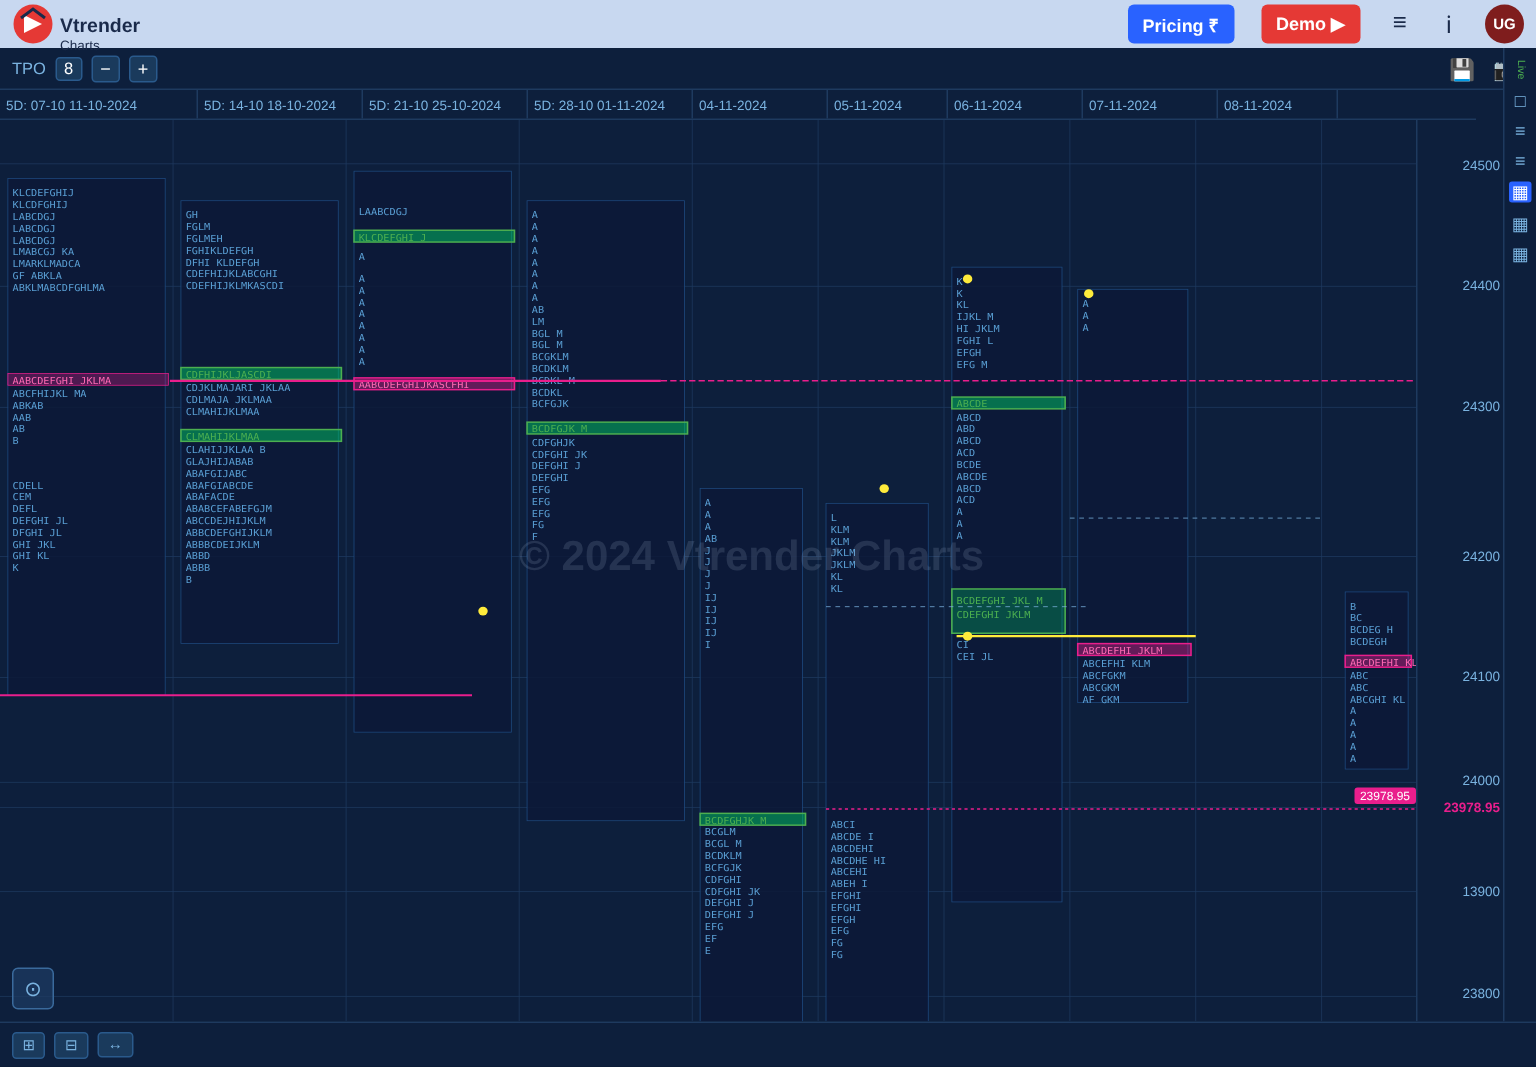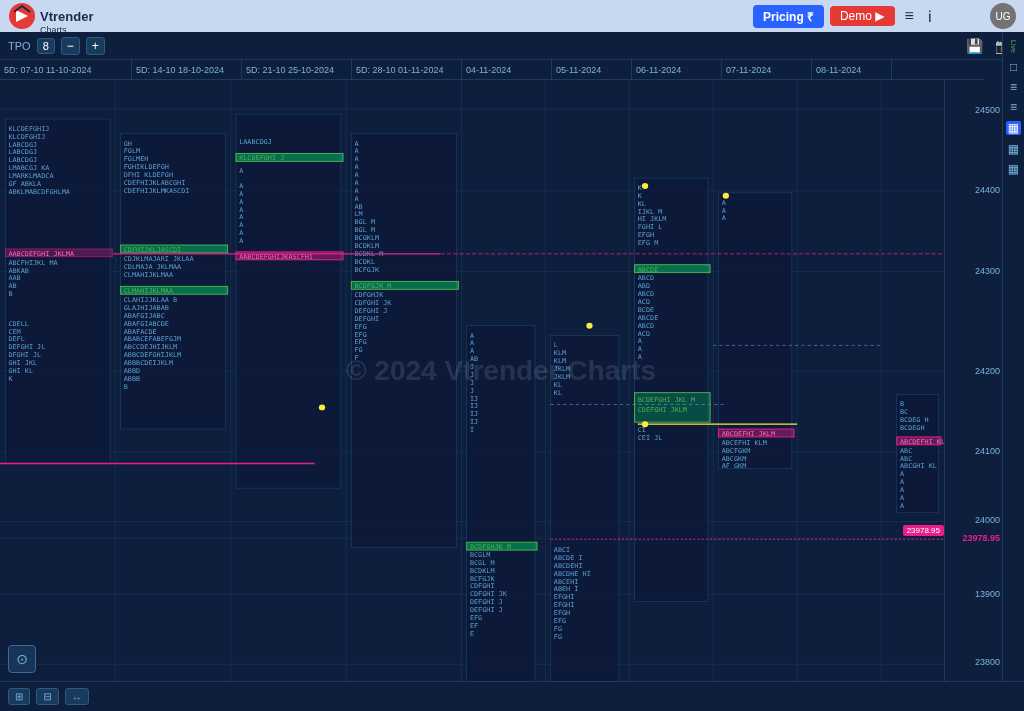--- a/index.html
+++ b/index.html
@@ -44,22 +44,21 @@
       color: #1a2a4a;
       line-height: 1.1;
       margin-top: 13px;
     }
     .logo-sub {
       font-size: 9px;
       color: #1a2a4a;
     }
     #navbar-right {
       display: flex;
-      align-items: center;
-      gap: 6px;
+      gap: 18px;
     }
     .btn-pricing {
       background: #2962ff;
       color: white;
       border: none;
       border-radius: 4px;
       padding: 3px 10px;
       font-size: 12px;
       font-weight: bold;
       cursor: pointer;
@@ -67,47 +66,46 @@
       align-items: center;
       gap: 3px;
     }
     .btn-demo {
       background: #e53935;
       color: white;
       border: none;
       border-radius: 4px;
       padding: 3px 10px;
       font-size: 12px;
-      font-weight: normal;
+      font-weight: bold;
       cursor: pointer;
       display: flex;
       align-items: center;
       gap: 3px;
     }
     .nav-icon-btn {
       background: none;
       border: none;
       cursor: pointer;
       color: #1a2a4a;
       font-size: 16px;
       padding: 2px 4px;
     }
     .user-avatar {
       width: 26px;
       height: 26px;
-      background: #737373;
+      background: #7f1d1d;
       color: white;
       border-radius: 50%;
       display: flex;
       align-items: center;
       justify-content: center;
       font-size: 10px;
-      font-weight: normal;
-      cursor: pointer;
-      margin-left: 48px;
+      font-weight: bold;
+      cursor: pointer;
     }
 
     
     #toolbar {
       position: absolute;
       top: 32px; left: 0; right: 0;
       height: 28px;
       background: #0d1f3c;
       display: flex;
       align-items: center;

